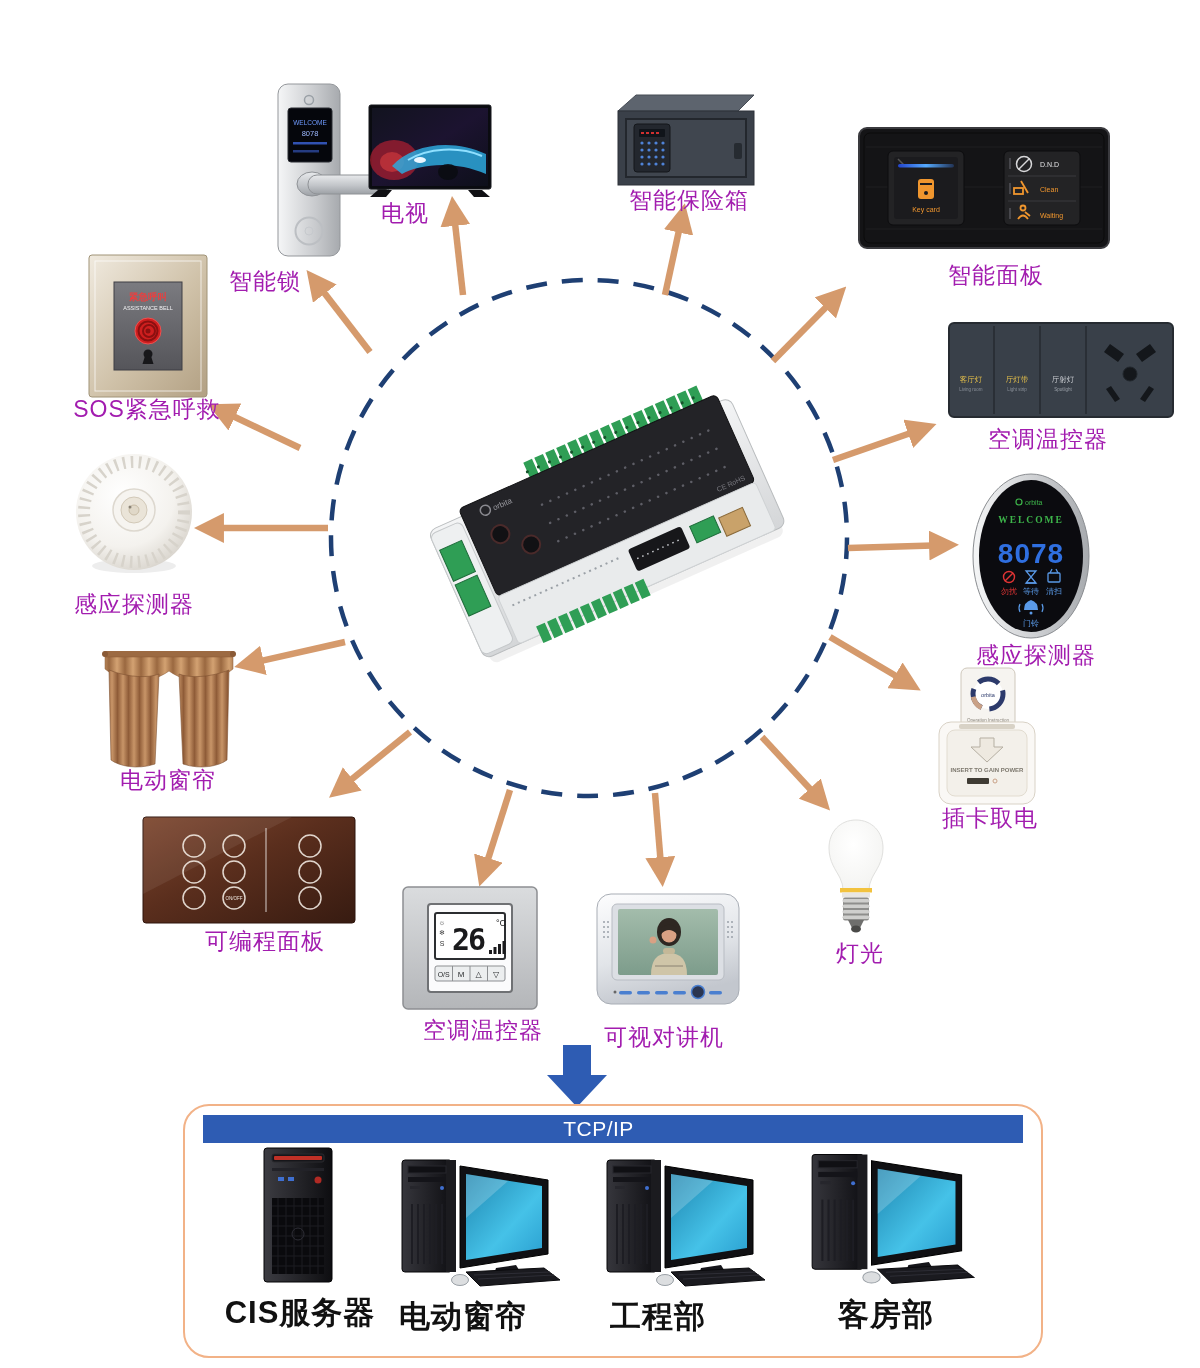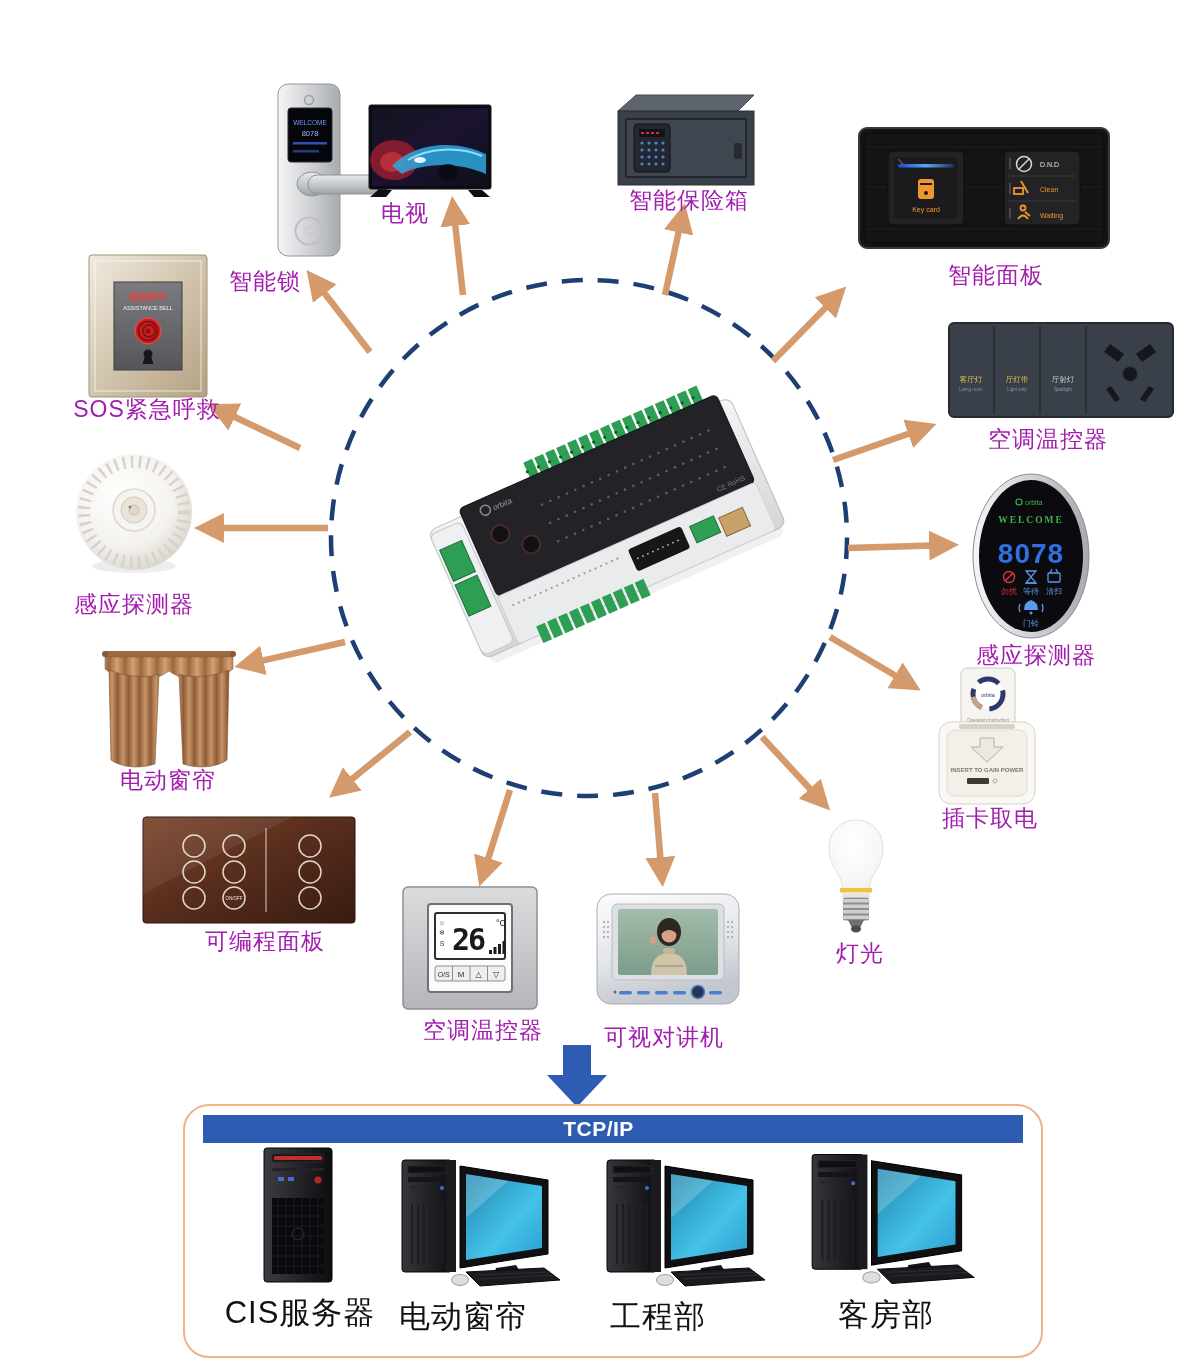--- a/index.html
+++ b/index.html
@@ -4,27 +4,27 @@
 <style>
   html,body{margin:0;padding:0;background:#ffffff;}
   .canvas{position:relative;width:1200px;height:1368px;background:#ffffff;overflow:hidden;
           font-family:"Liberation Sans","DejaVu Sans",sans-serif;}
   svg{display:block;}
   .layer{position:absolute;left:0;top:0;pointer-events:none;}
   .lbl{position:absolute;transform:translateX(-50%);font-size:23px;color:#a21caf;
        white-space:nowrap;letter-spacing:1px;}
   .lbl-big{position:absolute;transform:translateX(-50%);font-size:40px;font-weight:700;
        color:#161616;white-space:nowrap;letter-spacing:2px;}
-  .lbl-net{position:absolute;transform:translateX(-50%);font-size:31px;font-weight:400;
+  .lbl-net{position:absolute;transform:translateX(-50%);font-size:31px;font-weight:700;
        color:#111;white-space:nowrap;letter-spacing:1px;}
   .net-box{position:absolute;left:183px;top:1104px;width:856px;height:250px;
        border:2px solid #f2b287;border-radius:26px;background:#fff;}
   .net-bar{position:absolute;left:203px;top:1115px;width:820px;height:28px;background:#2e5cb3;
        display:flex;align-items:center;justify-content:center;}
-  .net-bar span{color:#fff;font-weight:700;font-size:21px;transform:translateX(-35px);
+  .net-bar span{color:#fff;font-weight:400;font-size:21px;transform:translateX(-35px);
        letter-spacing:0.5px;margin-left:41px;}
   .dev{position:absolute;}
 </style>
 </head>
 <body>
 
 <div class="canvas">
 
   <svg width="0" height="0" style="position:absolute" aria-hidden="true">
     <defs>

